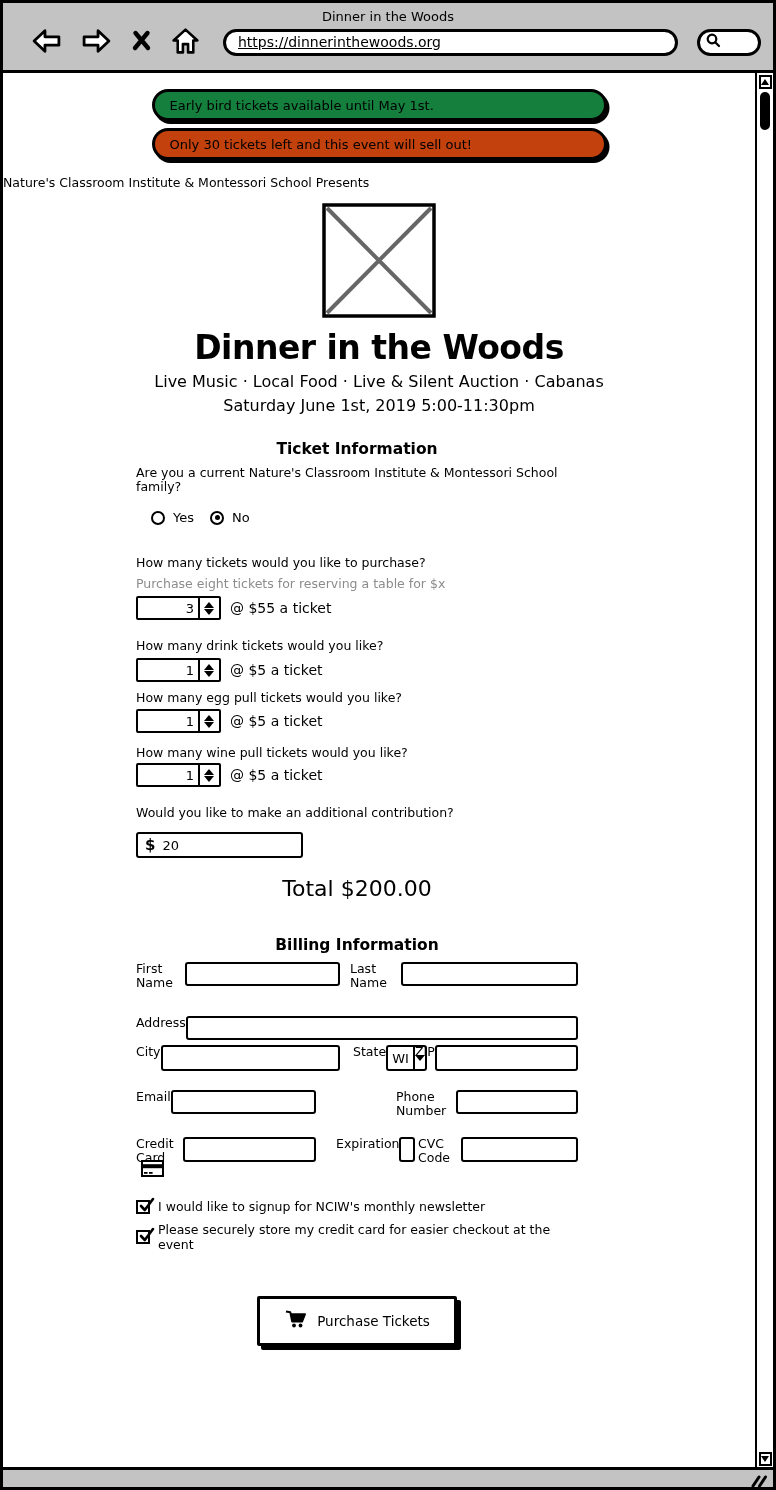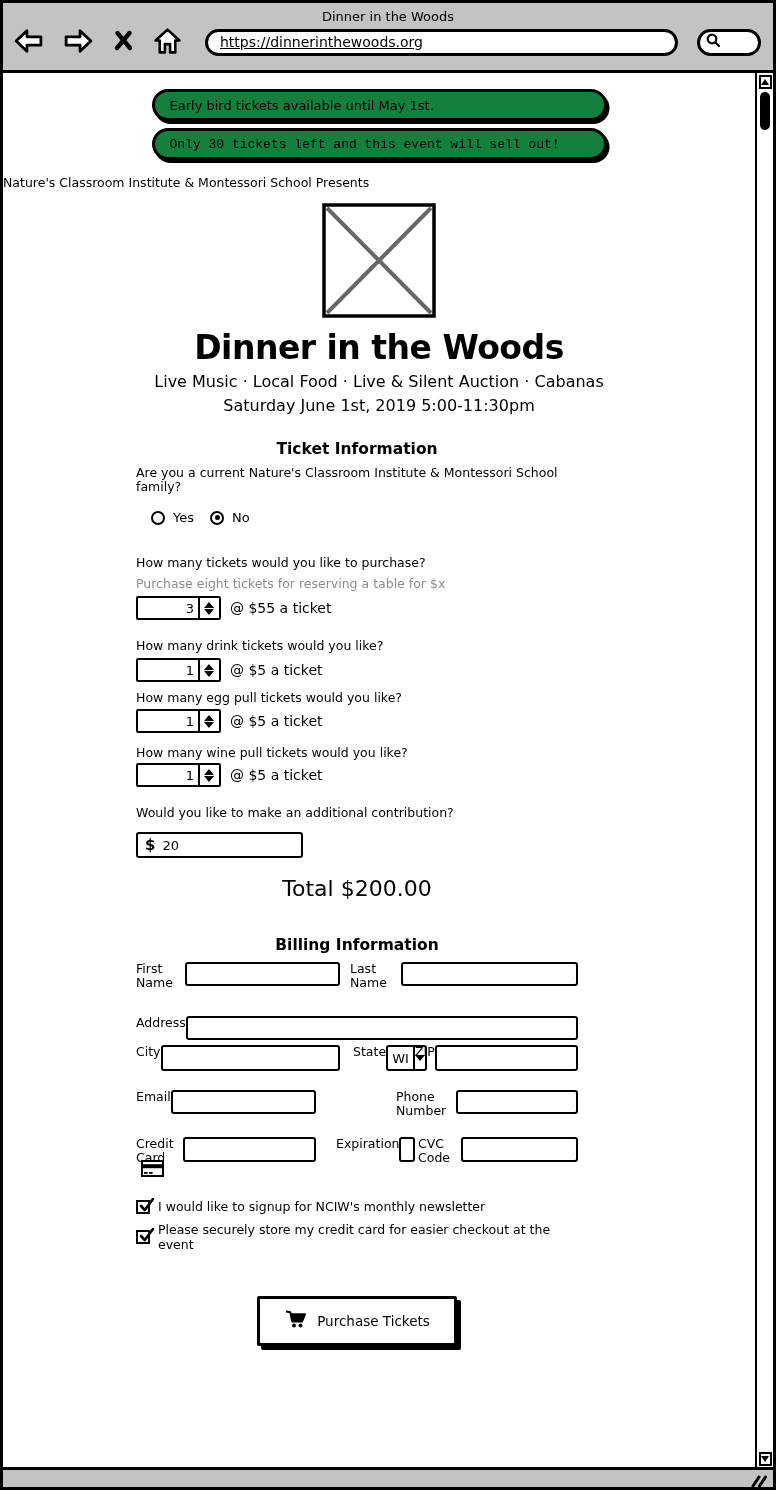--- a/index.html
+++ b/index.html
@@ -4,21 +4,21 @@
 <style>
   * { margin:0; padding:0; box-sizing:border-box; }
   html,body { background:#fff; }
   body { font-family:"DejaVu Sans", sans-serif; color:#000; }
 
   .window { position:relative; width:776px; height:1490px; background:#c3c3c3;
             border:3px solid #000; overflow:hidden; }
 
   
   .titlebar { height:23px; text-align:center; font-size:13px; padding-top:6px; }
-  .toolbar { display:flex; align-items:center; height:38px; padding:0 12px 6px 10px; gap:19px; }
+  .toolbar { display:flex; align-items:center; height:38px; padding:0 12px 6px 28px; gap:19px; }
   .nav-btn { display:flex; align-items:center; justify-content:center; background:none; border:none; padding:0; cursor:pointer; }
   .urlbar { flex:1; height:27px; background:#fff; border:3px solid #000; border-radius:14px;
             display:flex; align-items:center; padding:0 12px; margin-left:4px; }
   .urlbar input { border:none; outline:none; width:100%; font-size:14px; font-family:inherit;
                   text-decoration:underline; background:transparent; }
   .search-pill { width:64px; height:27px; background:#fff; border:3px solid #000; border-radius:14px;
                  display:flex; align-items:center; padding-left:5px; }
 
   
   .viewport { position:absolute; top:67px; left:0; right:0; bottom:20px; background:#fff;
@@ -152,21 +152,21 @@
       </span>
     </div>
   </div>
 
   <div class="viewport">
     <div class="page">
 
       <div class="banner" style="background: #15803d;">
         <span>Early bird tickets available until May 1st.</span>
       </div>
-      <div class="banner" style="background: #15803d; font-family: Liberation Mono, monospace;">
+      <div class="banner" style="background: #c2410c;">
         <span>Only 30 tickets left and this event will sell out!</span>
       </div>
 
       <div class="presenter">Nature's Classroom Institute &amp; Montessori School Presents</div>
 
       <div class="imgbox">
         <span>
           <svg width="114" height="115" viewBox="0 0 114 115">
             <rect x="2" y="2" width="110" height="111" fill="#fff" stroke="#000" stroke-width="3.5"></rect>
             <line x1="5" y1="5" x2="109" y2="110" stroke="#666" stroke-width="4"></line>

